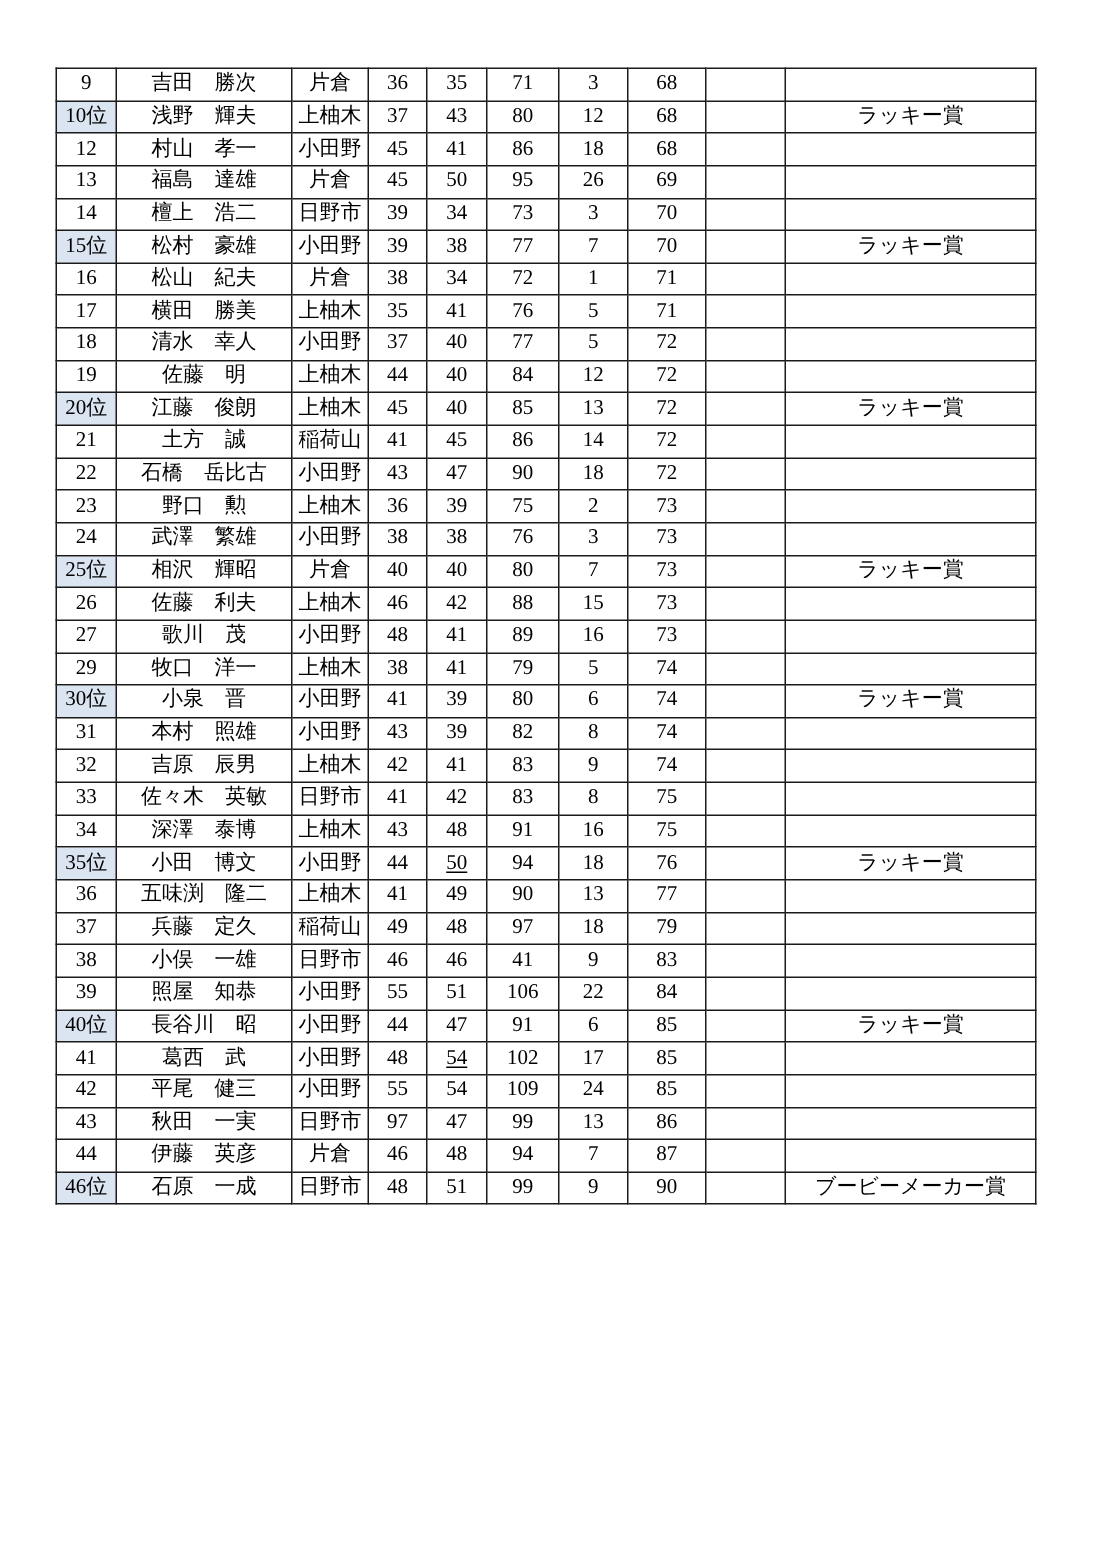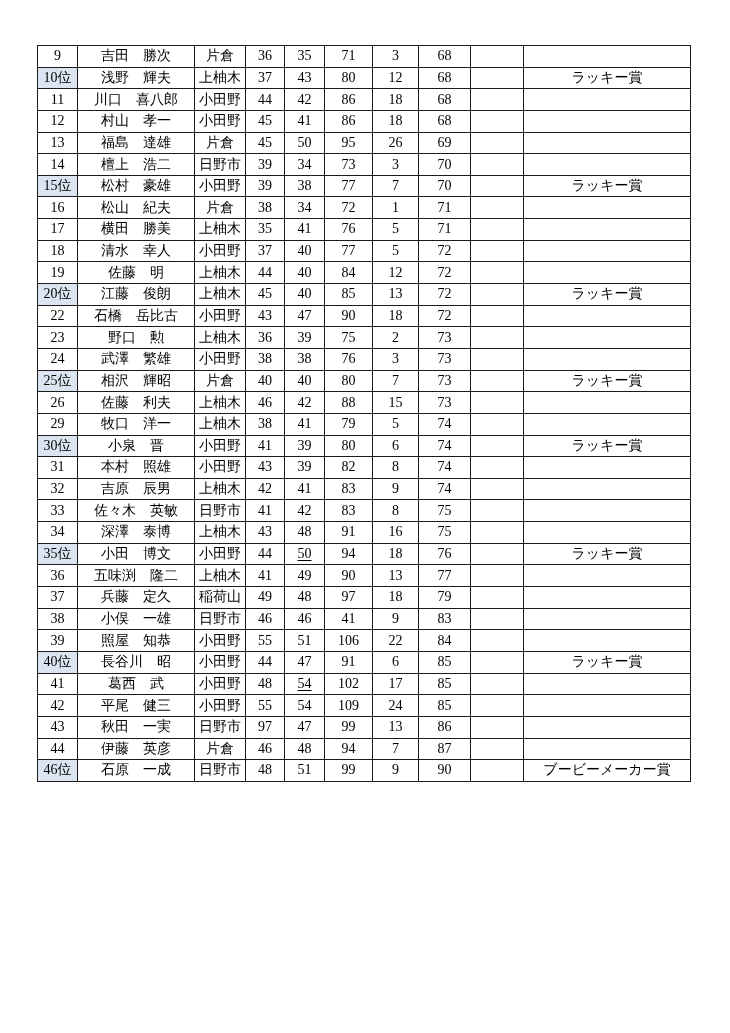--- a/index.html
+++ b/index.html
@@ -94,32 +94,20 @@
     <td class="club">上柚木</td>
     <td class="num">37</td>
     <td class="num"><span>43</span></td>
     <td class="num">80</td>
     <td class="num">12</td>
     <td class="num">68</td>
     <td class="spacer"></td>
     <td class="prize">ラッキー賞</td>
   </tr>
         <tr>
-    <td class="rank num">11</td>
-    <td class="name">川口　喜八郎</td>
-    <td class="club">小田野</td>
-    <td class="num">44</td>
-    <td class="num"><span>42</span></td>
-    <td class="num">86</td>
-    <td class="num">18</td>
-    <td class="num">68</td>
-    <td class="spacer"></td>
-    <td class="prize"></td>
-  </tr>
-        <tr>
     <td class="rank num">12</td>
     <td class="name">村山　孝一</td>
     <td class="club">小田野</td>
     <td class="num">45</td>
     <td class="num"><span>41</span></td>
     <td class="num">86</td>
     <td class="num">18</td>
     <td class="num">68</td>
     <td class="spacer"></td>
     <td class="prize"></td>
@@ -214,20 +202,32 @@
     <td class="club">上柚木</td>
     <td class="num">45</td>
     <td class="num"><span>40</span></td>
     <td class="num">85</td>
     <td class="num">13</td>
     <td class="num">72</td>
     <td class="spacer"></td>
     <td class="prize">ラッキー賞</td>
   </tr>
         <tr>
+    <td class="rank num">21</td>
+    <td class="name">土方　誠</td>
+    <td class="club">稲荷山</td>
+    <td class="num">41</td>
+    <td class="num"><span>45</span></td>
+    <td class="num">86</td>
+    <td class="num">14</td>
+    <td class="num">72</td>
+    <td class="spacer"></td>
+    <td class="prize"></td>
+  </tr>
+        <tr>
     <td class="rank num">22</td>
     <td class="name">石橋　岳比古</td>
     <td class="club">小田野</td>
     <td class="num">43</td>
     <td class="num"><span>47</span></td>
     <td class="num">90</td>
     <td class="num">18</td>
     <td class="num">72</td>
     <td class="spacer"></td>
     <td class="prize"></td>
@@ -274,20 +274,32 @@
     <td class="club">上柚木</td>
     <td class="num">46</td>
     <td class="num"><span>42</span></td>
     <td class="num">88</td>
     <td class="num">15</td>
     <td class="num">73</td>
     <td class="spacer"></td>
     <td class="prize"></td>
   </tr>
         <tr>
+    <td class="rank num">27</td>
+    <td class="name">歌川　茂</td>
+    <td class="club">小田野</td>
+    <td class="num">48</td>
+    <td class="num"><span>41</span></td>
+    <td class="num">89</td>
+    <td class="num">16</td>
+    <td class="num">73</td>
+    <td class="spacer"></td>
+    <td class="prize"></td>
+  </tr>
+        <tr>
     <td class="rank num">29</td>
     <td class="name">牧口　洋一</td>
     <td class="club">上柚木</td>
     <td class="num">38</td>
     <td class="num"><span>41</span></td>
     <td class="num">79</td>
     <td class="num">5</td>
     <td class="num">74</td>
     <td class="spacer"></td>
     <td class="prize"></td>

